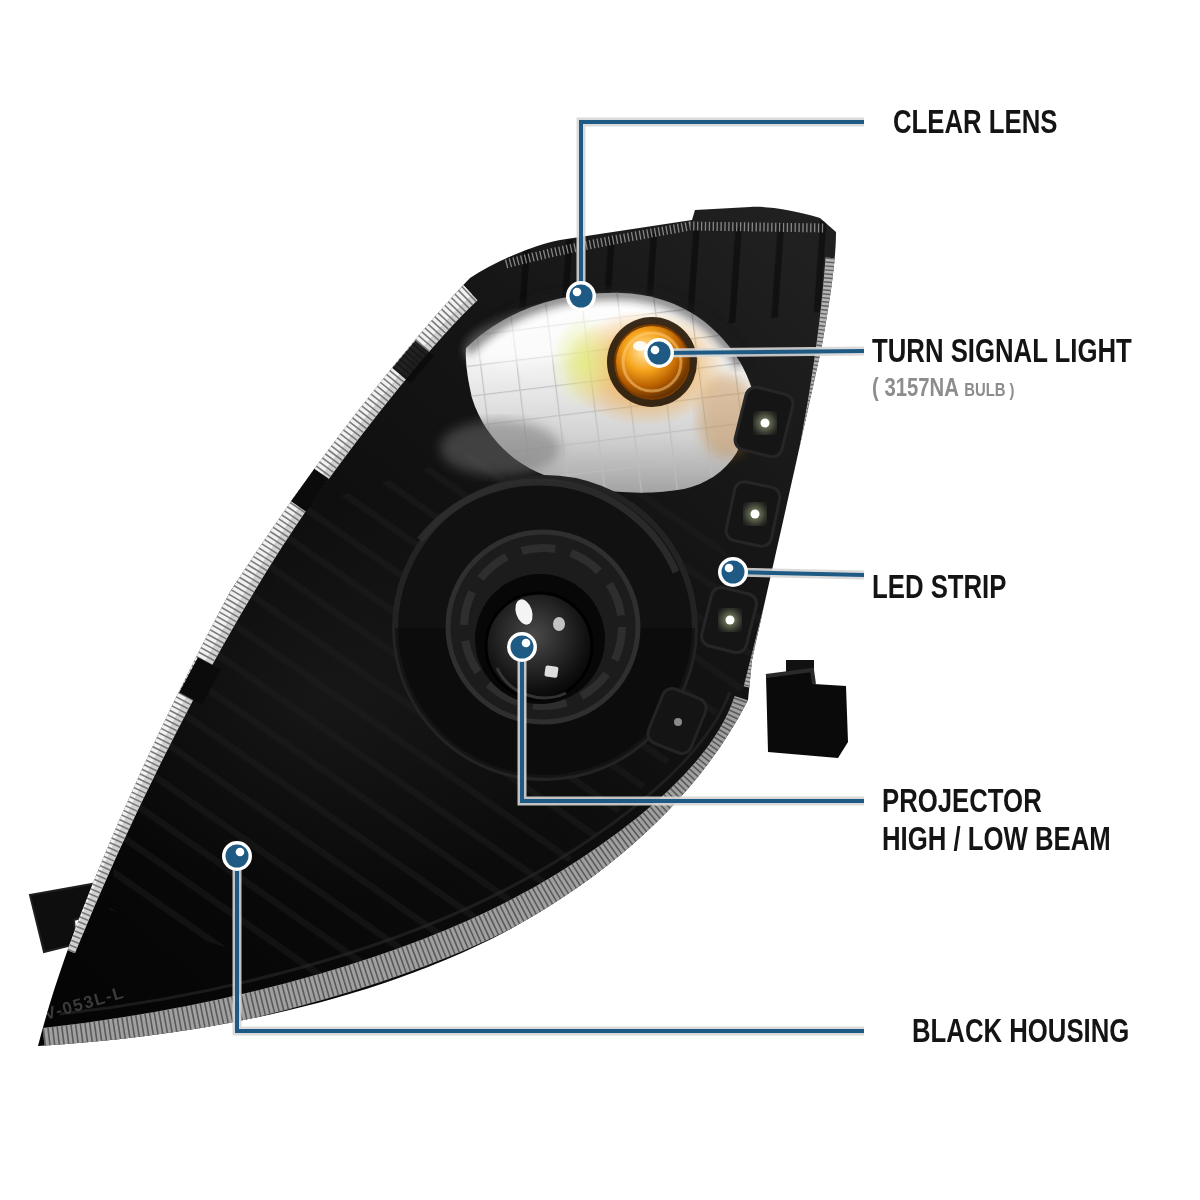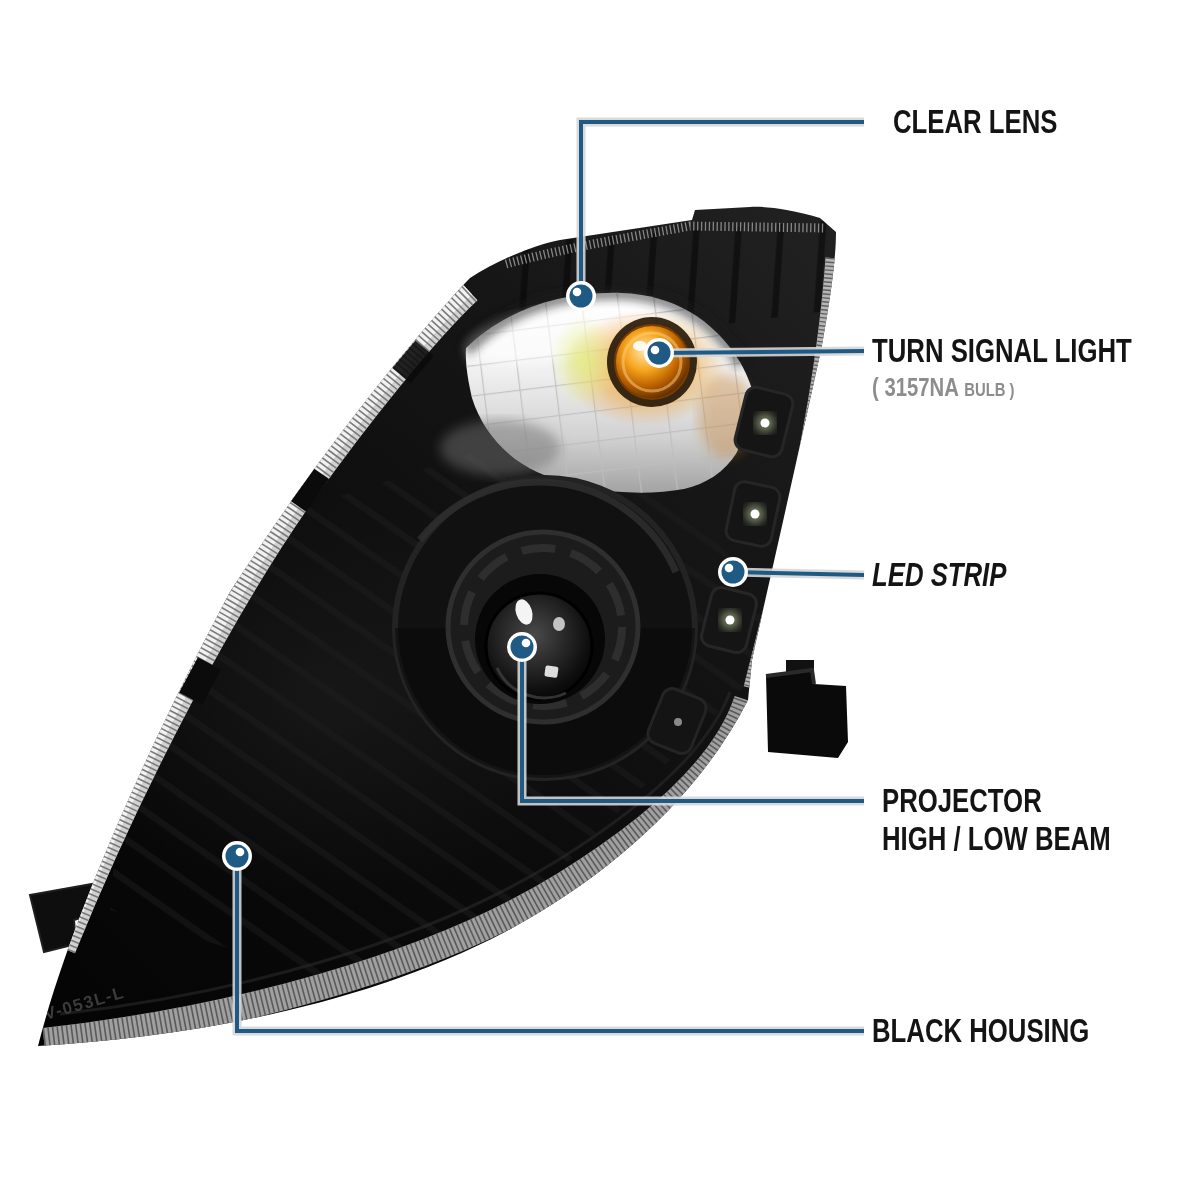--- a/index.html
+++ b/index.html
@@ -233,30 +233,30 @@
         <div class="condense">
           <div class="lbl-line">CLEAR LENS</div>
         </div>
       </div>
       <div class="callout-label" style="left: 872px; top: 332px;">
         <div class="condense">
           <div class="lbl-line">TURN SIGNAL LIGHT</div>
           <div class="sub"><span class="sub-big">( 3157NA</span><span class="sub-small">BULB )</span></div>
         </div>
       </div>
-      <div class="callout-label" style="left: 872px; top: 556px; font-style: italic;">
+      <div class="callout-label" style="left: 872px; top: 568px;">
         <div class="condense">
           <div class="lbl-line">LED STRIP</div>
         </div>
       </div>
       <div class="callout-label" style="left: 882px; top: 782px;">
         <div class="condense">
           <div class="lbl-line">PROJECTOR</div>
           <div class="lbl-line">HIGH / LOW BEAM</div>
         </div>
       </div>
-      <div class="callout-label" style="left: 872px; top: 1012px;">
+      <div class="callout-label" style="left: 912px; top: 1012px;">
         <div class="condense">
           <div class="lbl-line">BLACK HOUSING</div>
         </div>
       </div>
     </div>
 </div>
 
 </body></html>

